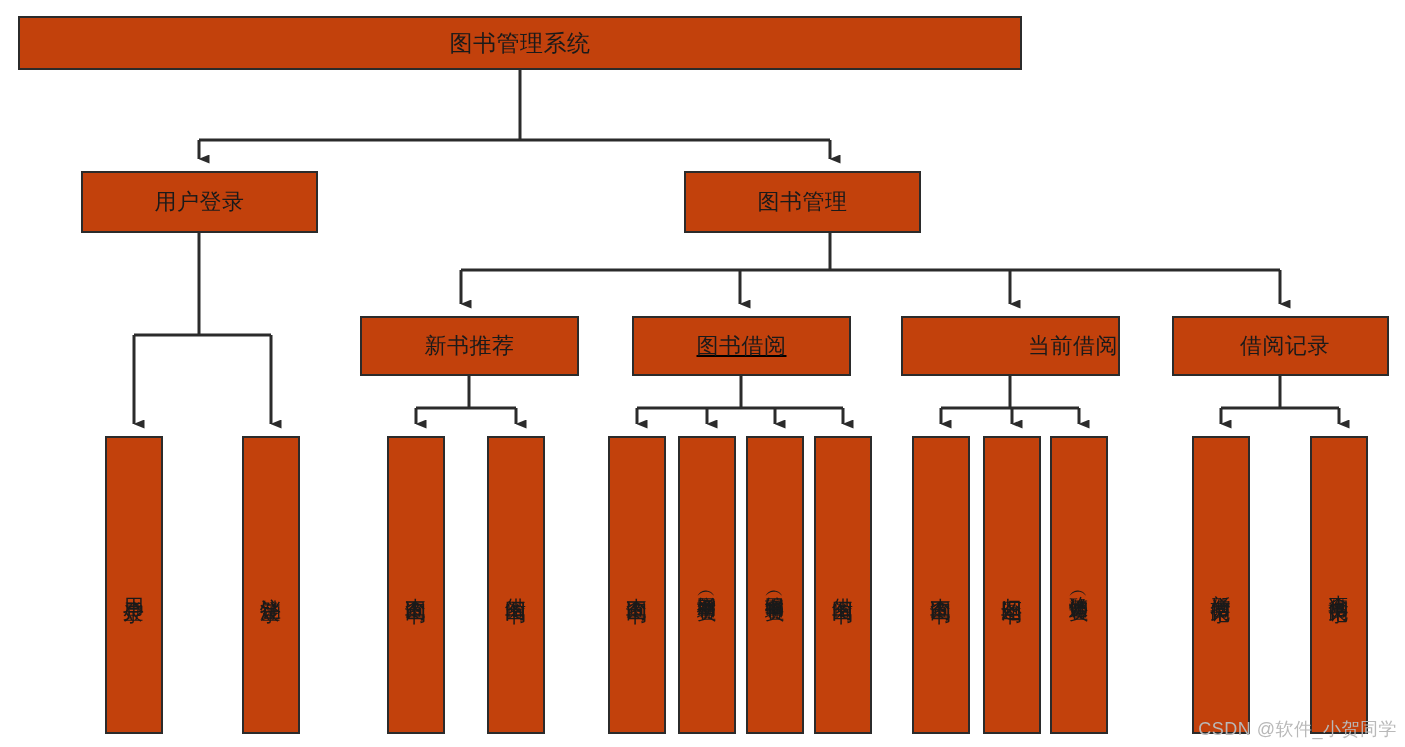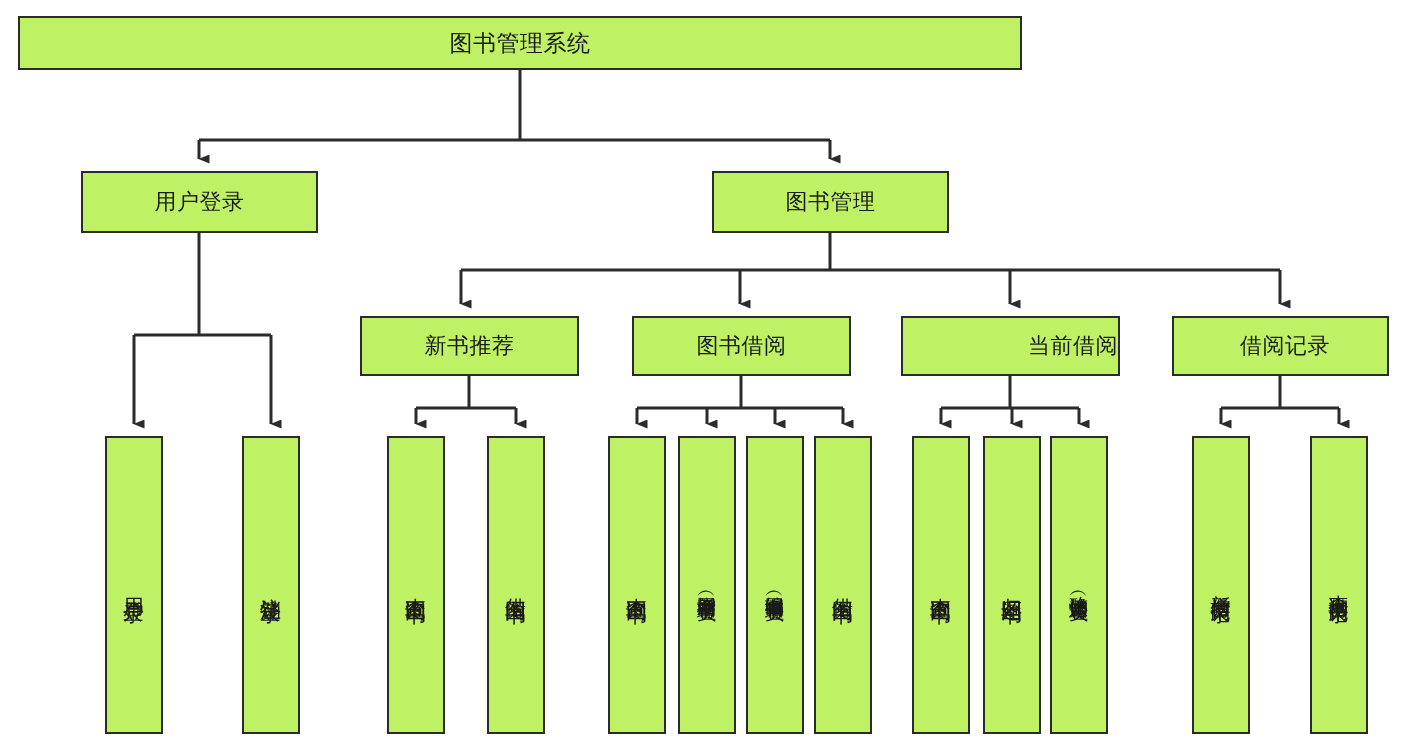--- a/index.html
+++ b/index.html
@@ -18,21 +18,21 @@
     position: absolute;
     left: 0;
     top: 0;
     width: 1405px;
     height: 747px;
   }
   .node-box {
     position: absolute;
     box-sizing: border-box;
     border: 2px solid #2b2b2b;
-    background: #bef264;
+    background: #c2410c;
     display: flex;
     align-items: center;
     justify-content: center;
     overflow: hidden;
   }
   .node-label-h {
     font-size: 22px;
     color: #1a1a1a;
     line-height: 1;
     white-space: nowrap;
@@ -113,27 +113,27 @@
       </g>
   </svg>
 
   <div id="nodes-layer">
       <div class="node-box node-root" style="left: 18px; top: 16px; width: 1004px; height: 54px;">
         <span class="node-label-h">图书管理系统</span>
       </div>
       <div class="node-box" style="left: 81px; top: 171px; width: 237px; height: 62px;">
         <span class="node-label-h">用户登录</span>
       </div>
-      <div class="node-box" style="left: 712px; top: 171px; width: 237px; height: 62px;">
+      <div class="node-box" style="left: 684px; top: 171px; width: 237px; height: 62px;">
         <span class="node-label-h">图书管理</span>
       </div>
       <div class="node-box" style="left: 360px; top: 316px; width: 219px; height: 60px; text-align: right;">
         <span class="node-label-h">新书推荐</span>
       </div>
-      <div class="node-box" style="left: 632px; top: 316px; width: 219px; height: 60px;">
+      <div class="node-box" style="left: 632px; top: 316px; width: 219px; height: 60px; text-decoration: underline;">
         <span class="node-label-h">图书借阅</span>
       </div>
       <div class="node-box" style="left: 901px; top: 316px; width: 219px; height: 60px; justify-content: flex-end;">
         <span class="node-label-h">当前借阅</span>
       </div>
       <div class="node-box" style="left: 1172px; top: 316px; width: 217px; height: 60px; padding-left: 9px;">
         <span class="node-label-h">借阅记录</span>
       </div>
       <div class="node-box" style="left: 105px; top: 436px; width: 58px; height: 298px;">
         <span class="node-label-v" style="font-size: 21px; letter-spacing: 2px;">用户登录</span>
@@ -169,13 +169,14 @@
         <span class="node-label-v" style="font-size: 19px; letter-spacing: 1px;">确认归还（管理员）</span>
       </div>
       <div class="node-box" style="left: 1192px; top: 436px; width: 58px; height: 298px;">
         <span class="node-label-v" style="font-size: 20px; letter-spacing: 2px;">新增借阅记录</span>
       </div>
       <div class="node-box" style="left: 1310px; top: 436px; width: 58px; height: 298px;">
         <span class="node-label-v" style="font-size: 20px; letter-spacing: 2px;">查询借阅记录</span>
       </div>
     </div>
 
+  <div class="watermark">CSDN @软件_小贺同学</div>
 </div>
 
 </body></html>

